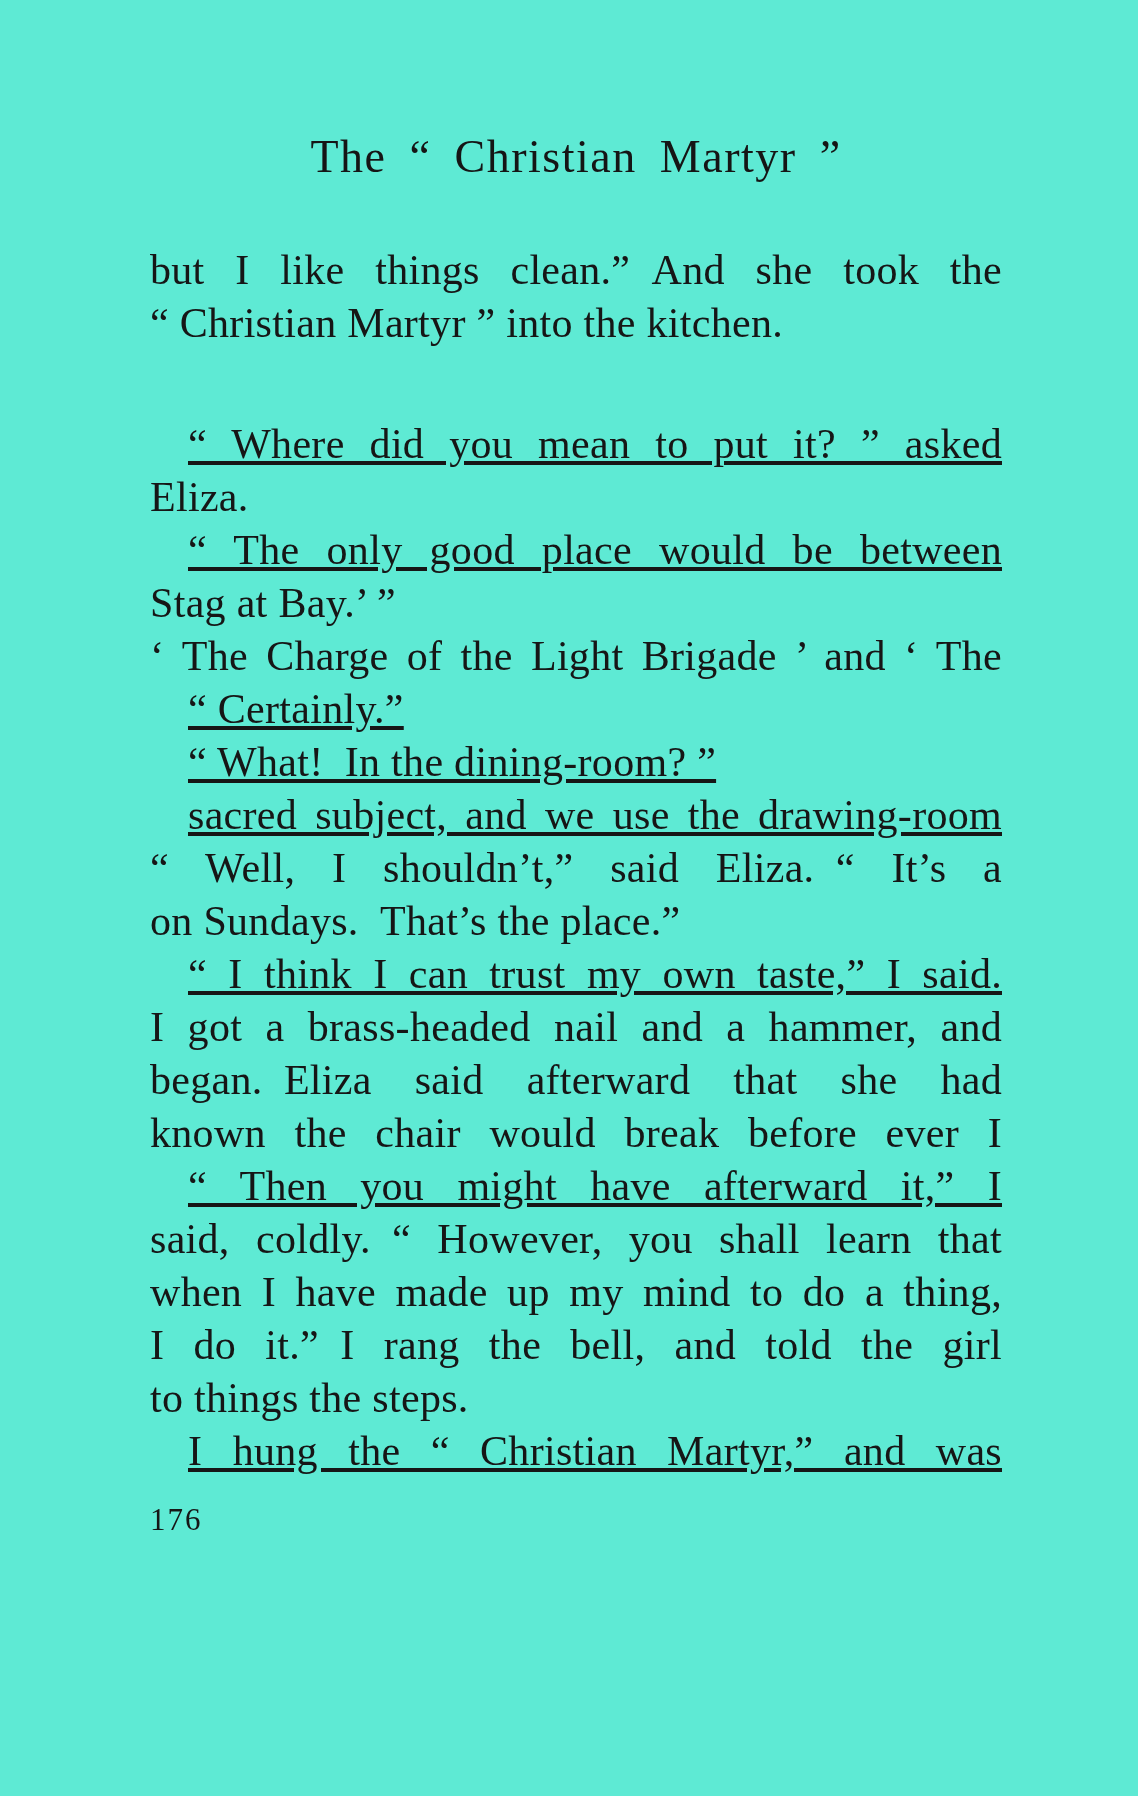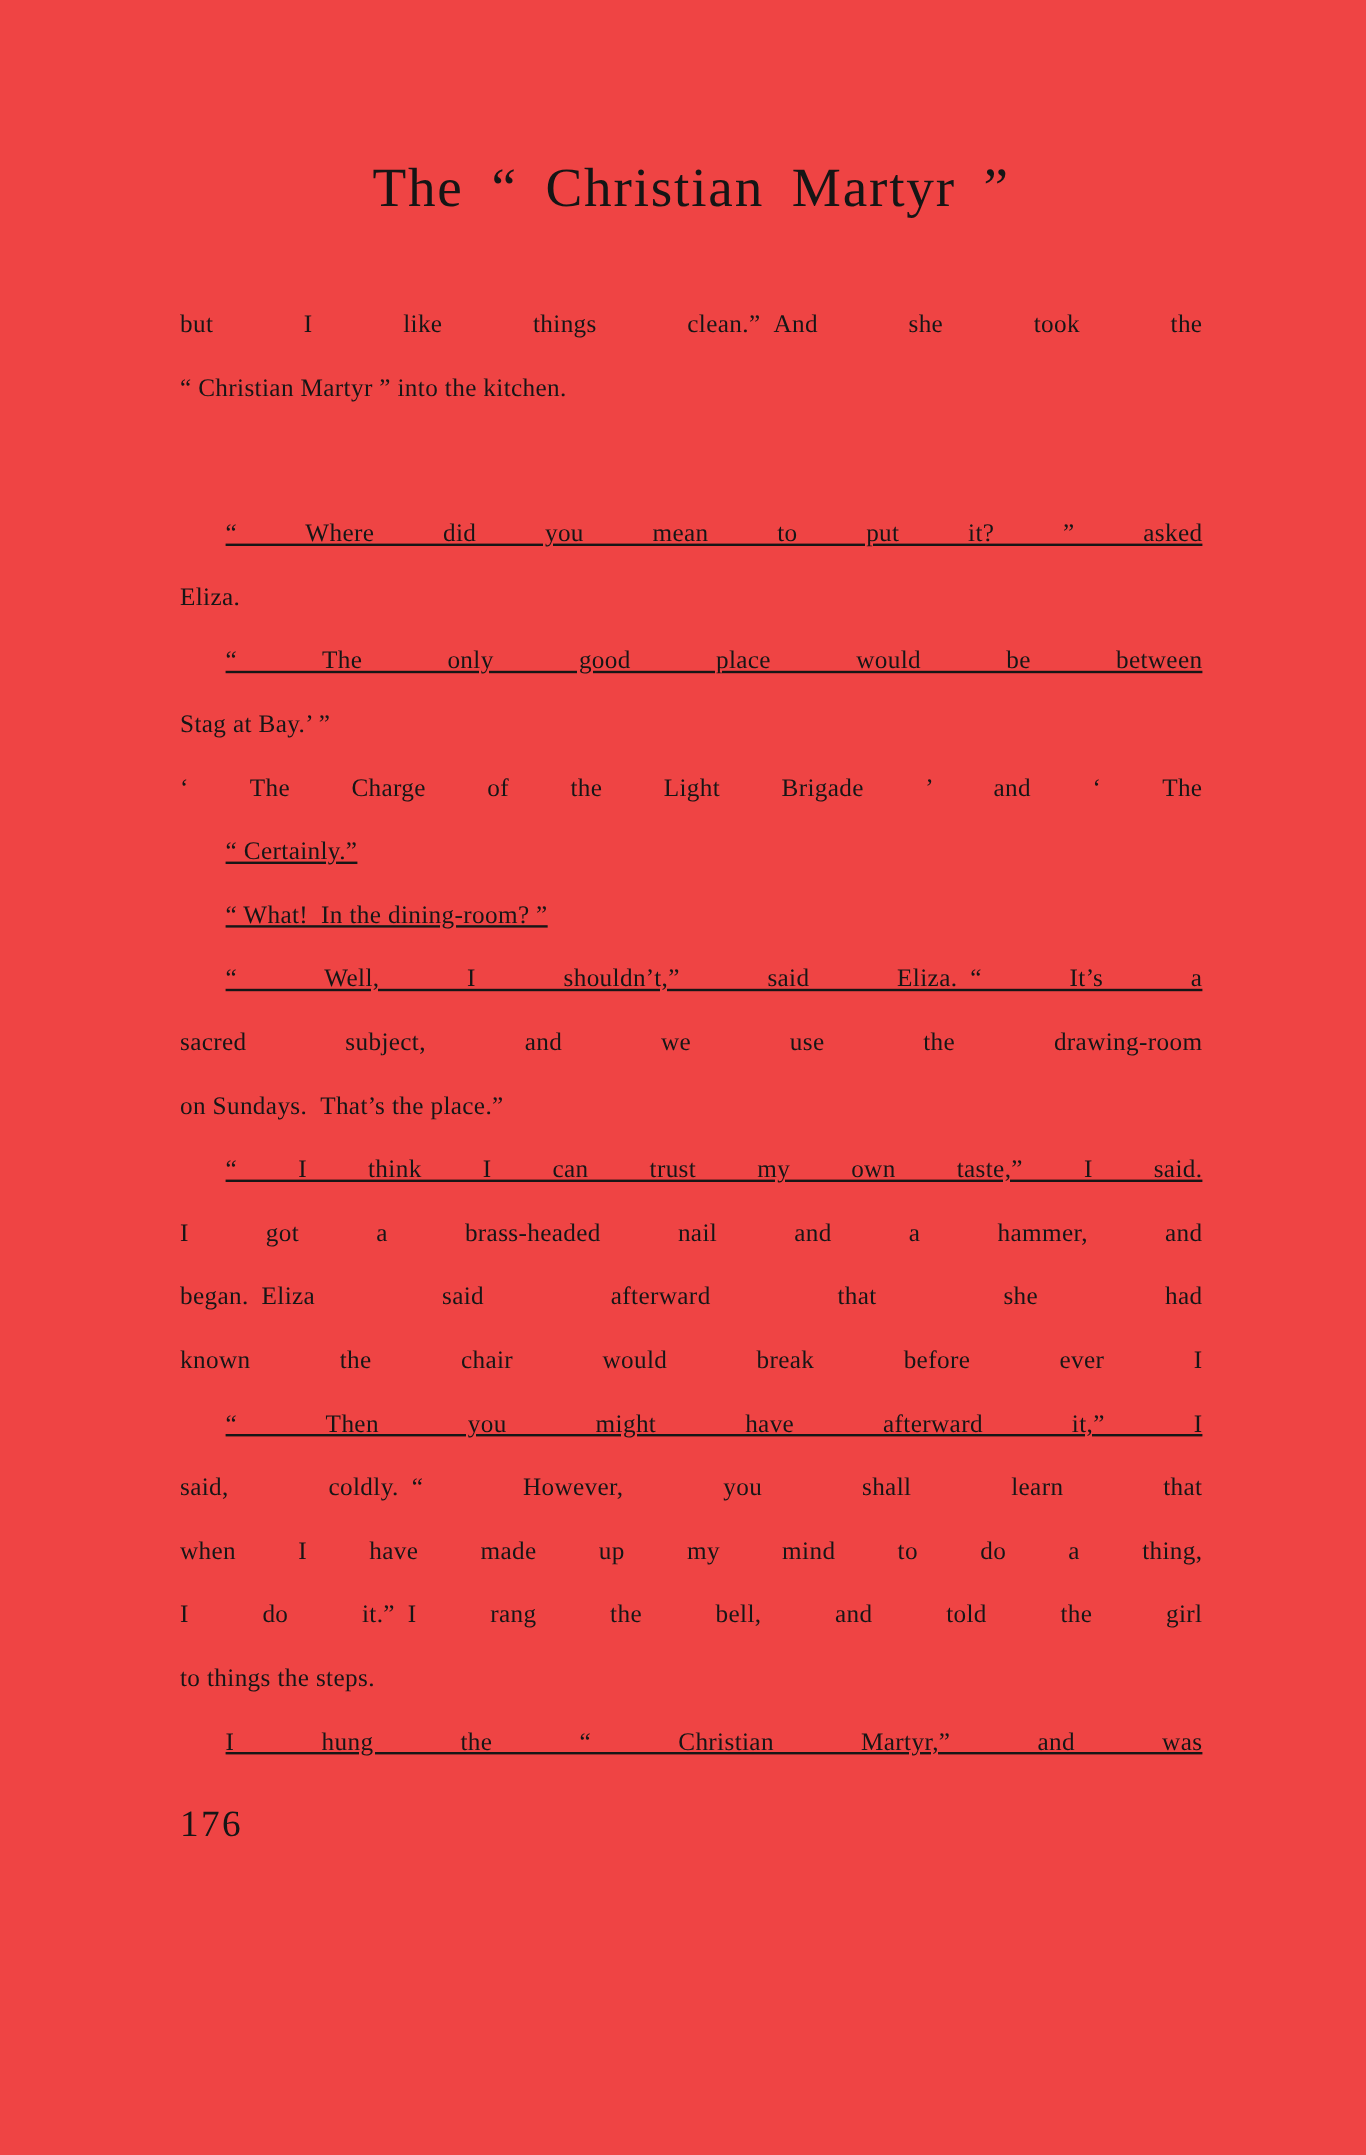--- a/index.html
+++ b/index.html
@@ -4,40 +4,40 @@
 <style>
   html, body {
     margin: 0;
     padding: 0;
     background: #ffffff;
   }
   .page {
     position: relative;
     width: 1138px;
     height: 1796px;
-    background: #ef4444;
+    background: #5eead4;
     color: #1b1b1b;
     font-family: "Liberation Serif", "DejaVu Serif", serif;
     overflow: hidden;
   }
   .title {
     margin: 128px 0 58px 150px;
     width: 852px;
     text-align: center;
     font-size: 46px;
     font-weight: normal;
     letter-spacing: 1.5px;
     word-spacing: 0.22em;
     line-height: 58px;
     color: #151515;
   }
   .body {
     margin-left: 150px;
     width: 852px;
-    font-size: 21px;
+    font-size: 42px;
     letter-spacing: 0.3px;
     color: #161616;
   }
   .para { margin: 0; }
   .para.section-break { margin-bottom: 68px; }
   .line {
     line-height: 53px;
     text-align: justify;
     text-align-last: justify;
     text-justify: inter-word;
@@ -78,22 +78,22 @@
         <div class="line flush">Stag at Bay.’ ”</div>
         <div class="line">‘ The Charge of the Light Brigade ’ and ‘ The</div>
       </div>
       <div class="para indent">
         <div class="line flush">“ Certainly.”</div>
       </div>
       <div class="para indent">
         <div class="line flush">“ What! In the dining-room? ”</div>
       </div>
       <div class="para indent">
+        <div class="line">sacred subject, and we use the drawing-room</div>
         <div class="line">“ Well, I shouldn’t,” said Eliza. “ It’s a</div>
-        <div class="line">sacred subject, and we use the drawing-room</div>
         <div class="line flush">on Sundays. That’s the place.”</div>
       </div>
       <div class="para indent">
         <div class="line">“ I think I can trust my own taste,” I said.</div>
         <div class="line">I got a brass-headed nail and a hammer, and</div>
         <div class="line">began. Eliza said afterward that she had</div>
         <div class="line">known the chair would break before ever I</div>
       </div>
       <div class="para indent">
         <div class="line">“ Then you might have afterward it,” I</div>

